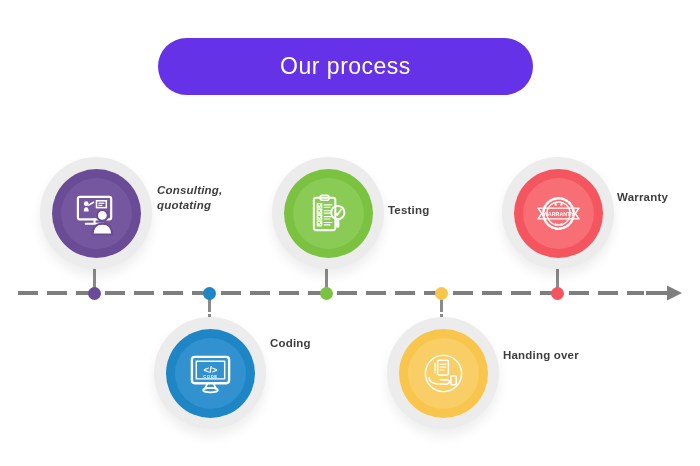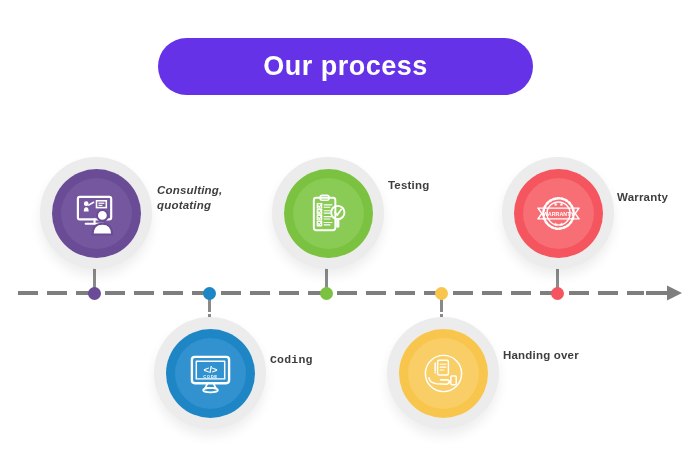--- a/index.html
+++ b/index.html
@@ -5,21 +5,21 @@
   html,body{margin:0;padding:0;background:#fff;}
   .stage{
     position:relative;width:700px;height:466px;background:#ffffff;overflow:hidden;
     font-family:"Liberation Sans","DejaVu Sans",sans-serif;
   }
   
   .header-pill{
     position:absolute;left:158px;top:38px;width:375px;height:57px;
     border-radius:29px;display:flex;align-items:center;justify-content:center;
   }
-  .header-title{font-size:27px;font-weight:700;letter-spacing:.5px;text-align:right;}
+  .header-title{font-size:23px;font-weight:400;letter-spacing:.5px;text-align:right;}
   
   .timeline{position:absolute;left:0;top:0;width:700px;height:466px;}
   
   .ring{
     position:absolute;width:112px;height:112px;border-radius:50%;
     background:#ECECEC;box-shadow:0 7px 12px rgba(0,0,0,.07);
     display:flex;align-items:center;justify-content:center;z-index:2;
   }
   .disc{width:89px;height:89px;border-radius:50%;display:flex;align-items:center;justify-content:center;}
   .disc-inner{width:71px;height:71px;border-radius:50%;display:flex;align-items:center;justify-content:center;}
@@ -42,22 +42,22 @@
   .v4{left:440px;top:299px;height:13px;}
   .connector.below::after{
     content:"";position:absolute;left:0;bottom:-5px;width:3px;height:3px;background:#8A8A8A;
   }
   
   .step-label{
     position:absolute;font-size:11.5px;font-weight:bold;color:#3E3E3E;
     line-height:1.3;letter-spacing:.2px;white-space:pre-line;z-index:3;
   }
   .l1{left:157px;top:183px;font-style:italic;}
-  .l2{left:270px;top:353px;font-family:Liberation Mono, monospace;}
-  .l3{left:388px;top:178px;}
+  .l2{left:270px;top:336px;}
+  .l3{left:388px;top:203px;}
   .l4{left:503px;top:348px;}
   .l5{left:617px;top:190px;}
   svg text{font-family:"Liberation Sans","DejaVu Sans",sans-serif;}
 </style>
 </head>
 <body>
 
 <div class="stage">
 
   <div class="header-pill" style="background: rgb(101, 50, 232);">

